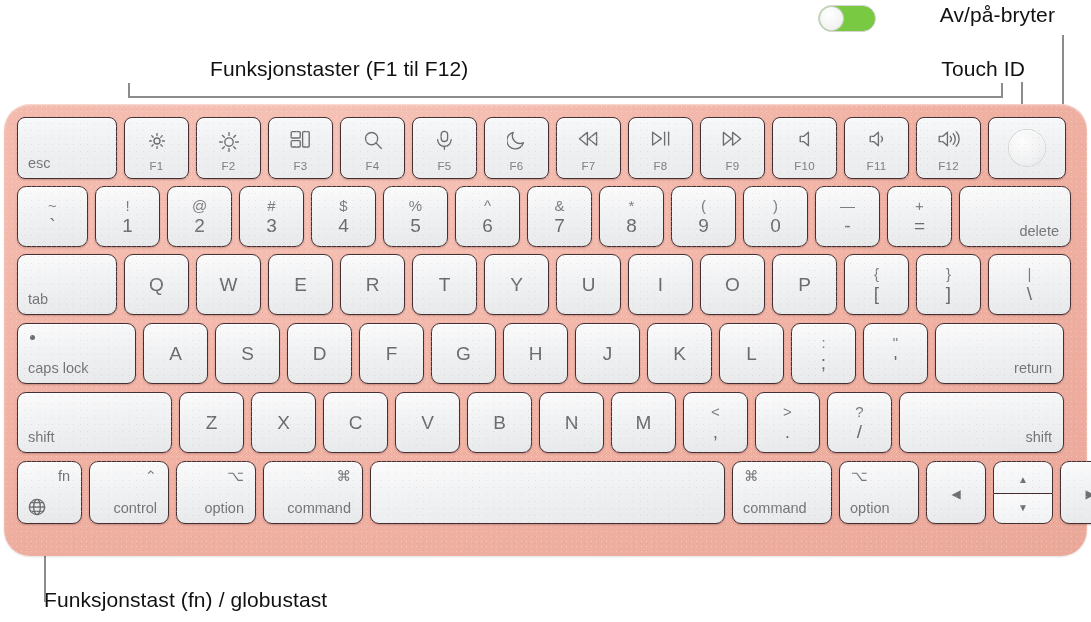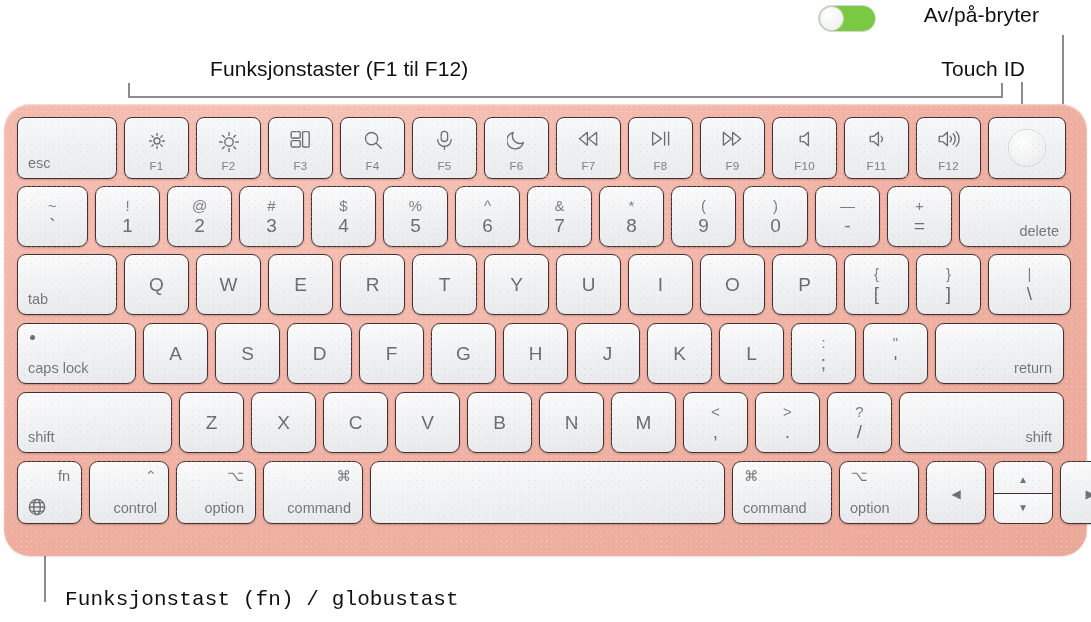--- a/index.html
+++ b/index.html
@@ -19,22 +19,22 @@
   
   .callout {
     position: absolute;
     font-size: 21px;
     color: #111111;
     white-space: nowrap;
     letter-spacing: 0.1px;
   }
   #label-fnkeys { left: 210px; top: 57px; }
   #label-touchid { right: 66px; top: 57px; }
-  #label-power { right: 52px; top: 3px; }
-  #label-fnglobe { left: 65px; top: 588px; font-family: Liberation Mono, monospace; }
+  #label-power { right: 36px; top: 3px; }
+  #label-fnglobe { left: 44px; top: 588px; }
 
   .rule {
     position: absolute;
     background: #8c8c8c;
   }
   .rule.h { height: 2px; }
   .rule.v { width: 2px; }
 
   
   #bracket-fn-h  { left: 128px; top: 96px;  width: 875px; }

